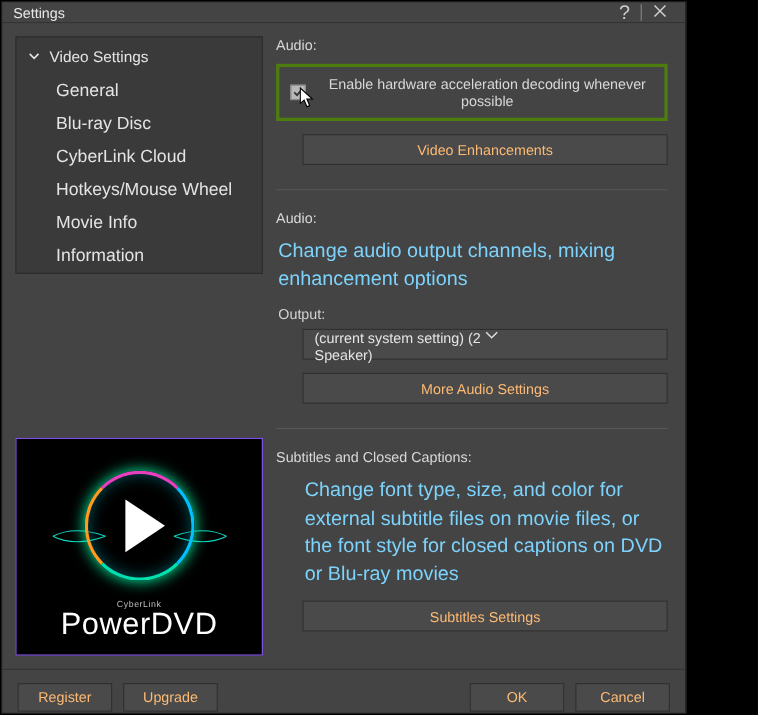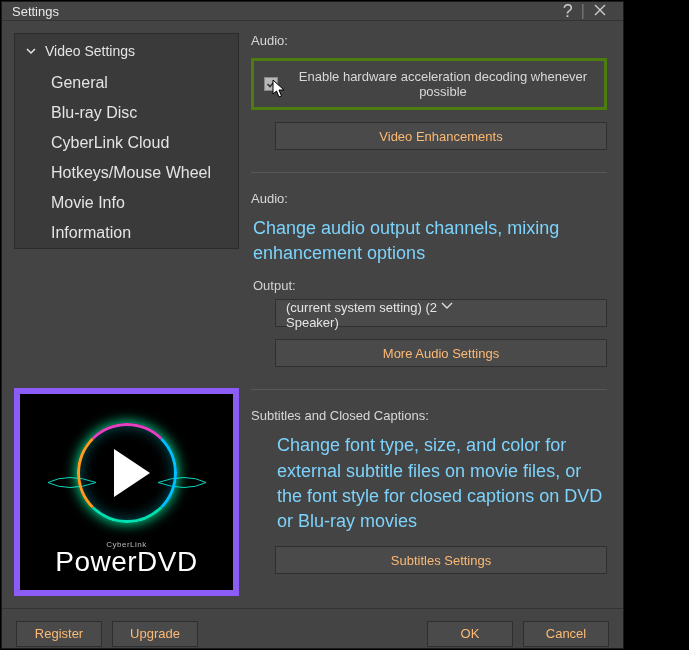--- a/index.html
+++ b/index.html
@@ -10,21 +10,21 @@
   .titlebar .tb-btn { color: #ccc; font-size: 18px; padding: 0 6px; cursor: pointer; line-height: 1; }
   .titlebar .sep { color: #777; padding: 0 2px; font-size: 16px; }
   .content { flex: 1; padding: 12px; display: flex; gap: 12px; }
   .sidebar { width: 225px; display: flex; flex-direction: column; }
   .nav { background: #3a3a3a; border: 1px solid #2b2b2b; }
   .nav-group { height: 34px; display: flex; align-items: center; padding-left: 10px; color: #e4e4e4; font-size: 14px; cursor: pointer; gap: 8px; }
   .nav-group .chev { width: 12px; display: inline-flex; justify-content: center; }
   .nav-item { height: 30px; display: flex; align-items: center; padding-left: 36px; color: #e4e4e4; font-size: 16px; cursor: pointer; }
   .nav-item.selected { background: #2a8ef0; color: #fff; border-top: 1px solid #5bb0ff; border-bottom: 1px solid #5bb0ff; }
   .nav-group.collapsed { background: #3f3f3f; }
-  .logo-area { margin-top: auto; background: #000; border: 6px solid #8b5cf6; padding: 8px 0; display: flex; flex-direction: column; align-items: center; }
+  .logo-area { margin-top: auto; background: #000; border: 1px solid #8b5cf6; padding: 8px 0; display: flex; flex-direction: column; align-items: center; }
   .logo-circle { width: 130px; height: 130px; position: relative; display: flex; align-items: center; justify-content: center; margin: 6px 0; }
   .logo-ring { position: absolute; width: 100px; height: 100px; border-radius: 50%; border: 3px solid; border-color: #e640c0 #00c0ff #00e0b0 #ff9b20; box-shadow: 0 0 14px #0fa, inset 0 0 14px #09a8; }
   .logo-wing { position: absolute; top: 50%; width: 48px; height: 1px; }
   .logo-wing.left { left: -14px; transform: translateY(-50%); }
   .logo-wing.right { right: -14px; transform: translateY(-50%) scaleX(-1); }
   .logo-wing svg { display:block; }
   .play-tri { position:relative; width:0;height:0;border-left:36px solid #fff;border-top:24px solid transparent;border-bottom:24px solid transparent; margin-left:10px; filter: drop-shadow(0 0 2px #000); }
   .logo-text { color: #fff; font-size: 28px; font-weight: 300; letter-spacing: 0.5px; padding: 2px 0 4px; position: relative; }
   .logo-sub { color:#bbb; font-size:8px; position:absolute; top:-4px; left:50%; transform:translateX(-50%); }
   .main { flex: 1; padding: 0 4px 0 0; color: #d8d8d8; font-size: 13px; }

